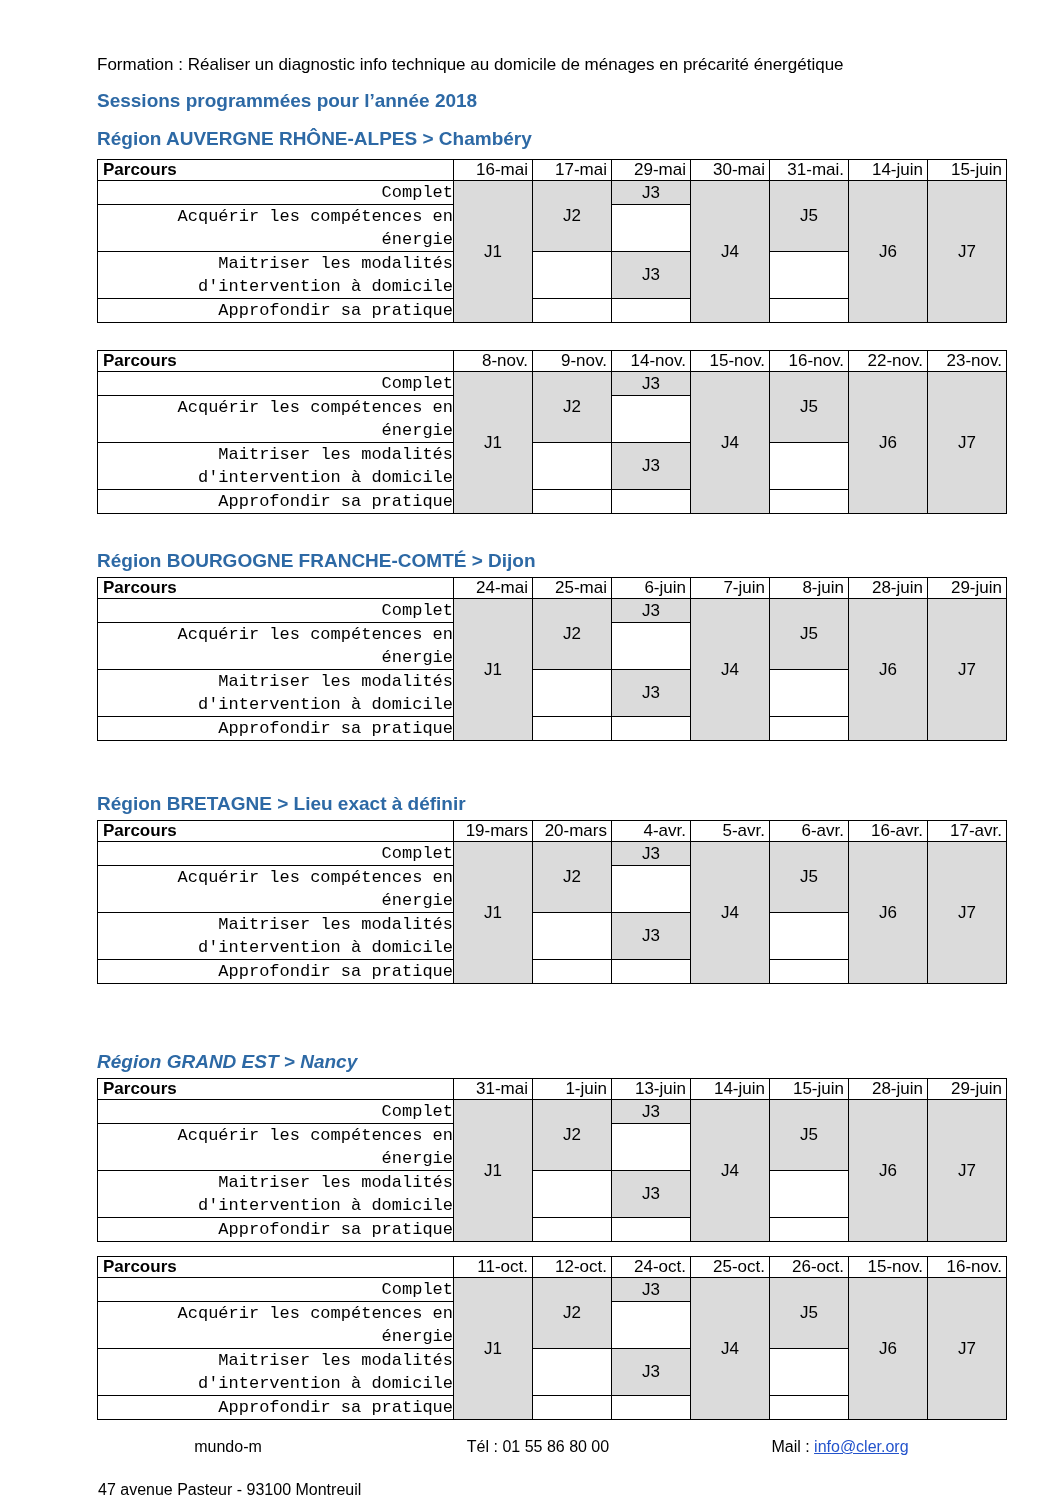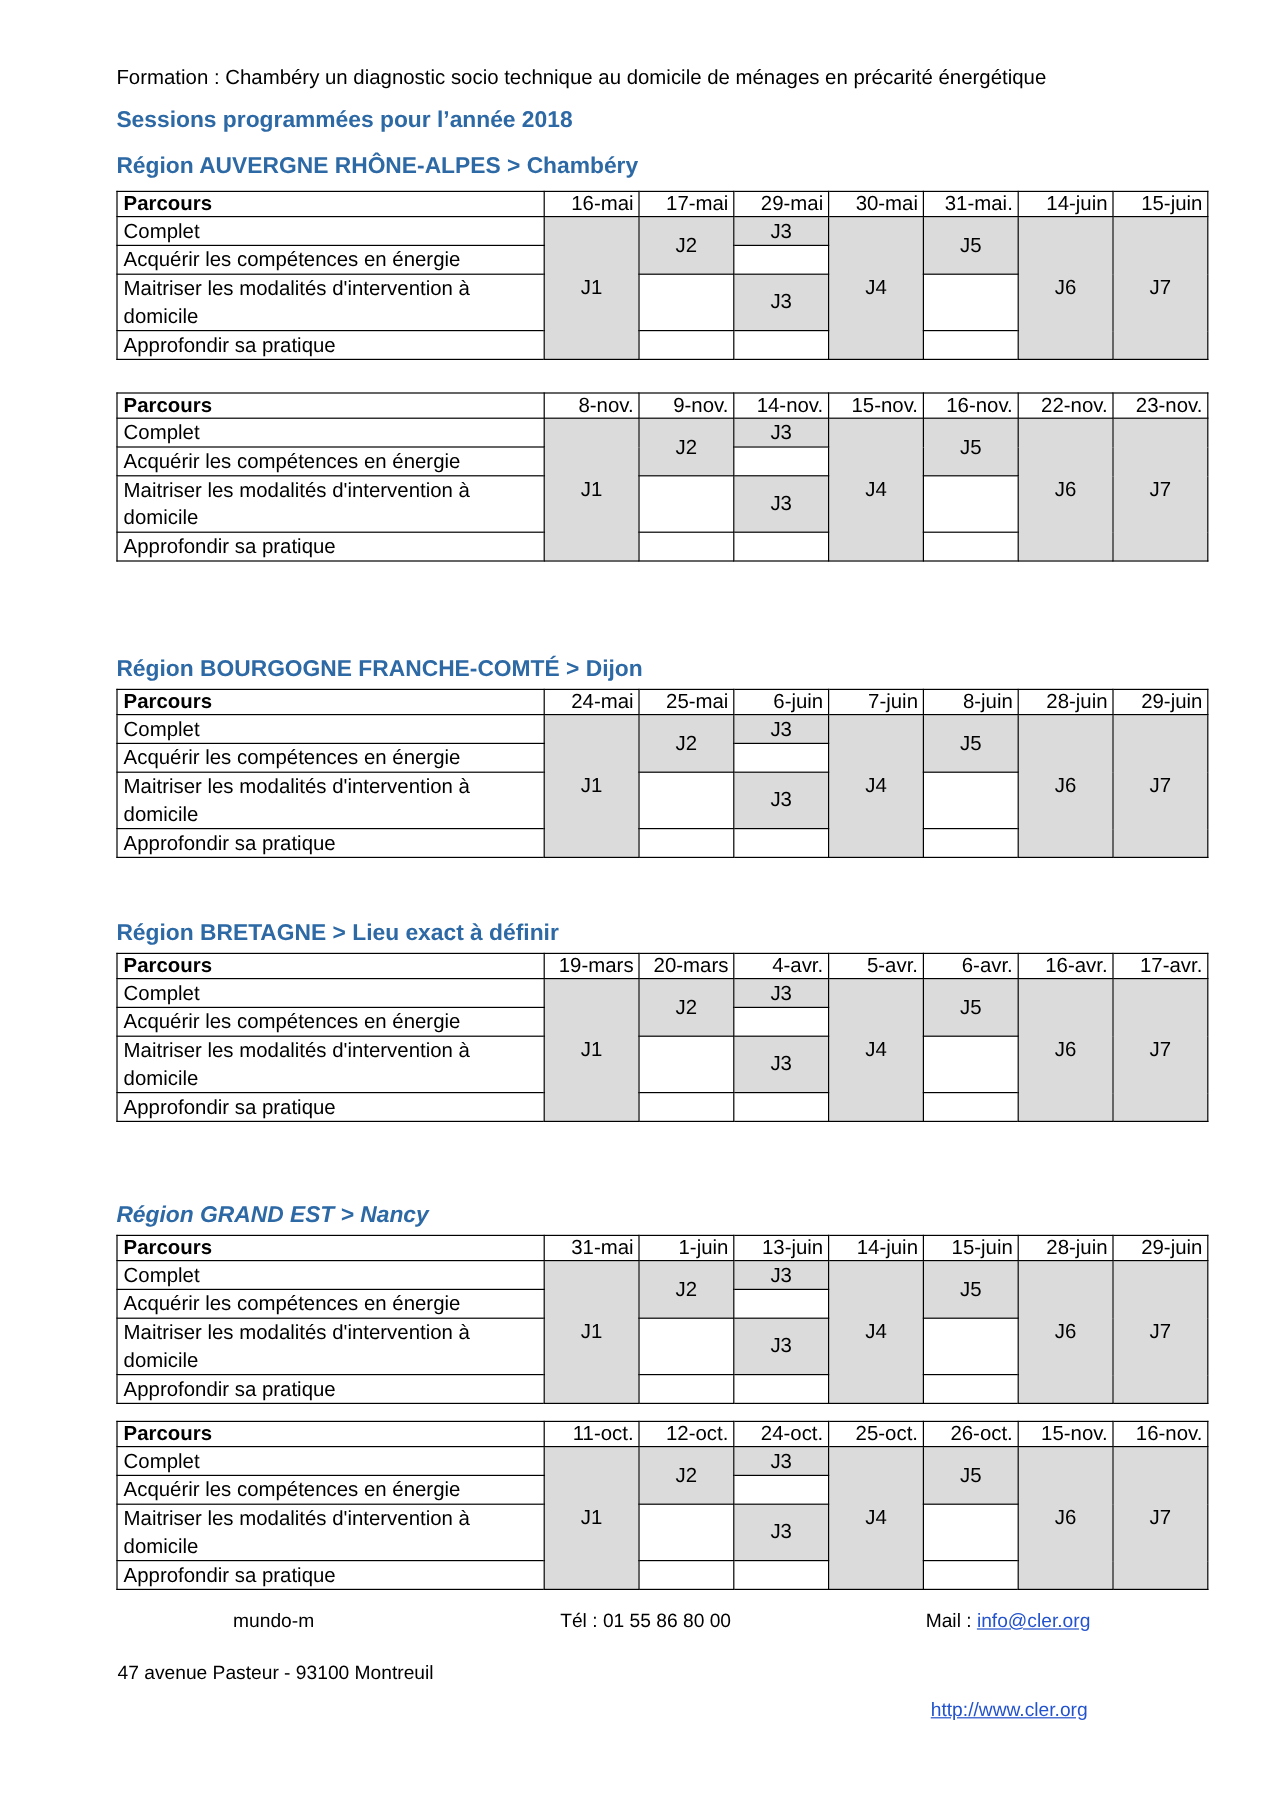--- a/index.html
+++ b/index.html
@@ -17,39 +17,39 @@
   .doc-subtitle{margin:9px 0 0 0;width:860px;text-align:left;
         font-size:19px;font-weight:bold;color:var(--blue);line-height:27px;}
   .region-heading{margin:0;font-size:19px;font-weight:bold;color:var(--blue);
         line-height:26px;}
   .session-table{border-collapse:collapse;table-layout:fixed;width:909px;}
   .session-table th,.session-table td{border:1px solid var(--border);
         font-size:17px;font-weight:normal;padding:0;vertical-align:middle;
         overflow:hidden;}
   th.parcours-cell{font-weight:bold;text-align:left;padding-left:5px;}
   th.date-cell{text-align:right;padding-right:4px;}
-  td.row-label{text-align:left;padding-left:5px;line-height:23px;}
+  td.row-label{text-align:right;padding-left:5px;line-height:23px;font-family:Liberation Mono, monospace;}
   td.j-cell{text-align:center;background:var(--gray);}
   td.empty-cell{background:#ffffff;}
   tr.r-head{height:21px;margin-left:27px;}
   tr.r1{height:24px;}
   tr.r2{height:24px;}
   tr.r3{height:47px;}
   tr.r4{height:23px;}
   .footer{position:relative;height:90px;margin-top:18px;font-size:16px;}
   .footer .f-item{position:absolute;white-space:nowrap;}
   .footer .centered{transform:translateX(-50%);}
   .footer a{color:var(--link);text-decoration:underline;margin-top:36px;}
 </style>
 </head>
 <body>
 
 <div class="page">
 
-  <p class="doc-title">Formation : Chambéry un diagnostic socio technique au domicile de ménages en précarité énergétique</p>
+  <p class="doc-title">Formation : Réaliser un diagnostic info technique au domicile de ménages en précarité énergétique</p>
 
   <p class="doc-subtitle">Sessions programmées pour l’année 2018</p>
 
   <main id="regions">
       <section class="region-section">
         <h2 class="region-heading" style="margin-top: 12px;">Région AUVERGNE RHÔNE-ALPES &gt; Chambéry</h2>
         <table class="session-table" style="margin-top: 7px;">
           <colgroup>
             <col style="width: 356px;">
             <col style="width: 79px;">
@@ -148,21 +148,21 @@
             <tr class="r4">
               <td class="row-label">Approfondir sa pratique</td>
               <td class="empty-cell"></td>
               <td class="empty-cell"></td>
               <td class="empty-cell"></td>
             </tr>
           </tbody>
         </table>
       </section>
       <section class="region-section">
-        <h2 class="region-heading" style="margin-top: 77px;">Région BOURGOGNE FRANCHE-COMTÉ &gt; Dijon</h2>
+        <h2 class="region-heading" style="margin-top: 34px;">Région BOURGOGNE FRANCHE-COMTÉ &gt; Dijon</h2>
         <table class="session-table" style="margin-top: 3px;">
           <colgroup>
             <col style="width: 356px;">
             <col style="width: 79px;">
             <col style="width: 79px;">
             <col style="width: 79px;">
             <col style="width: 79px;">
             <col style="width: 79px;">
             <col style="width: 79px;">
             <col style="width: 79px;">

